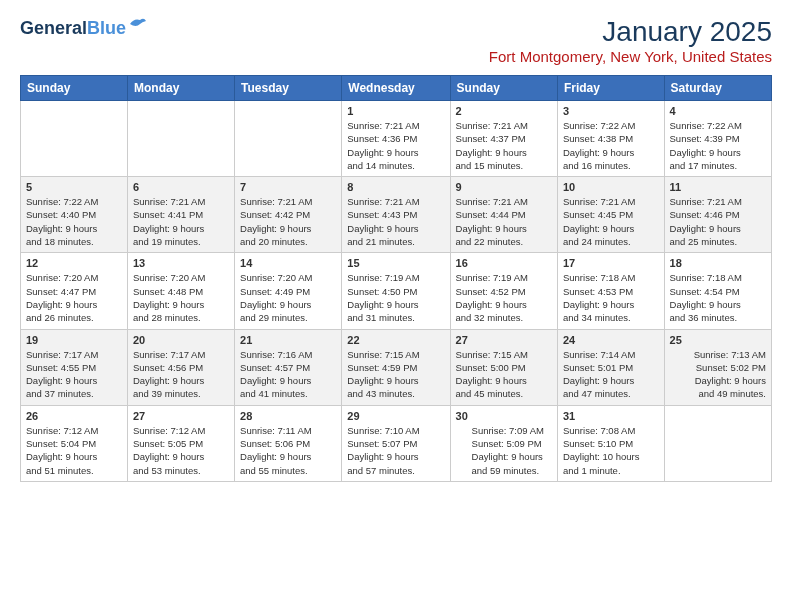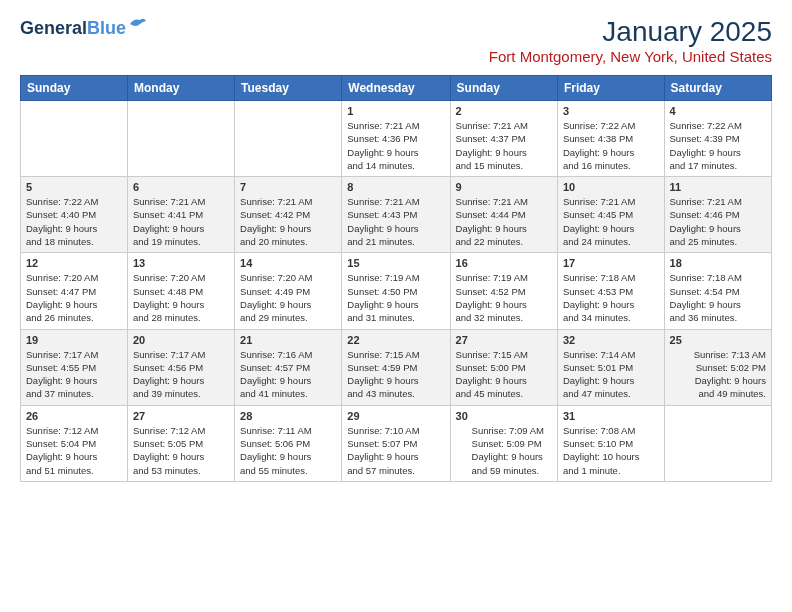--- a/index.html
+++ b/index.html
@@ -291,21 +291,21 @@
 and 43 minutes.</div>
           </td>
           <td>
             <span class="day-num">27</span>
             <div class="day-info" style="white-space: pre-line;">Sunrise: 7:15 AM
 Sunset: 5:00 PM
 Daylight: 9 hours
 and 45 minutes.</div>
           </td>
           <td>
-            <span class="day-num">32</span>
+            <span class="day-num">24</span>
             <div class="day-info" style="white-space: pre-line;">Sunrise: 7:14 AM
 Sunset: 5:01 PM
 Daylight: 9 hours
 and 47 minutes.</div>
           </td>
           <td>
             <span class="day-num">25</span>
             <div class="day-info" style="white-space: pre-line; text-align: right;">Sunrise: 7:13 AM
 Sunset: 5:02 PM
 Daylight: 9 hours

